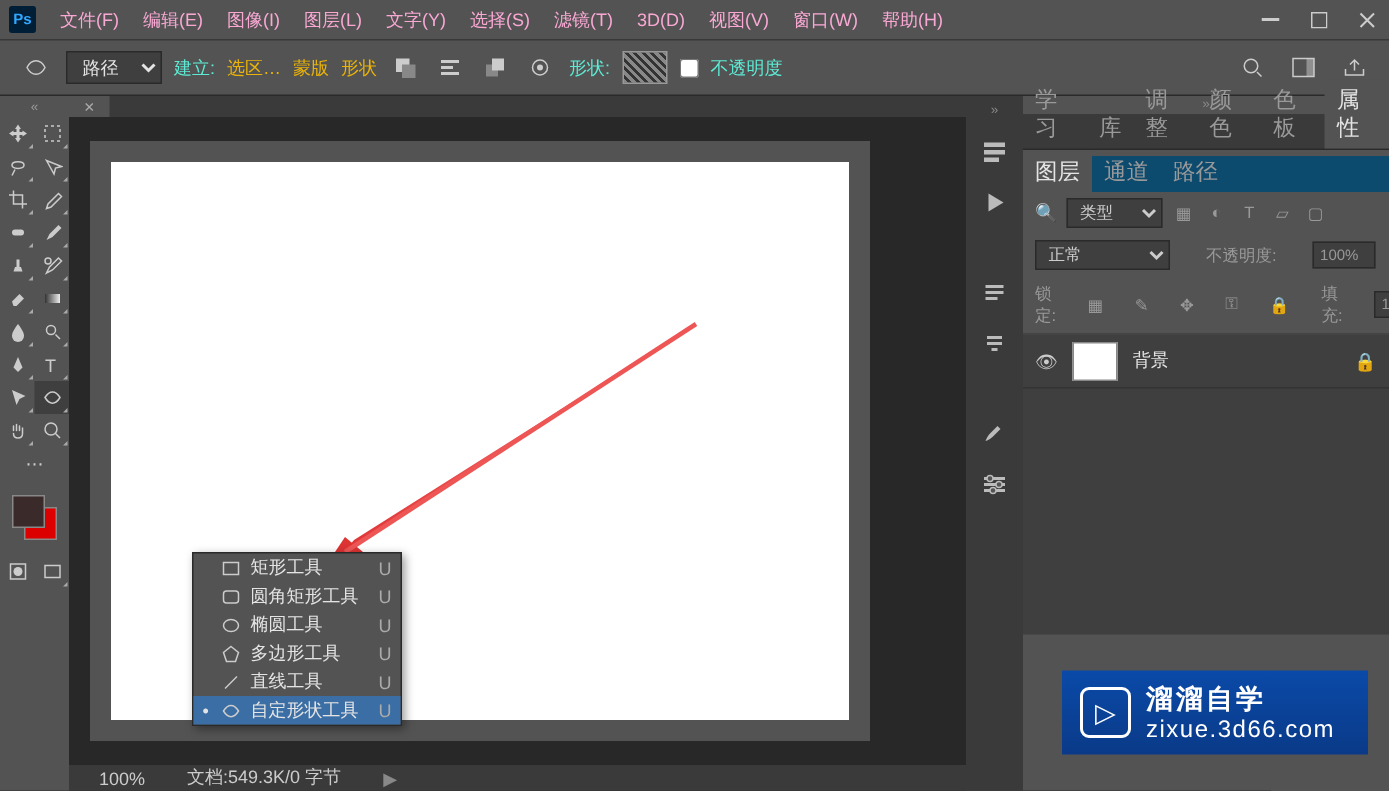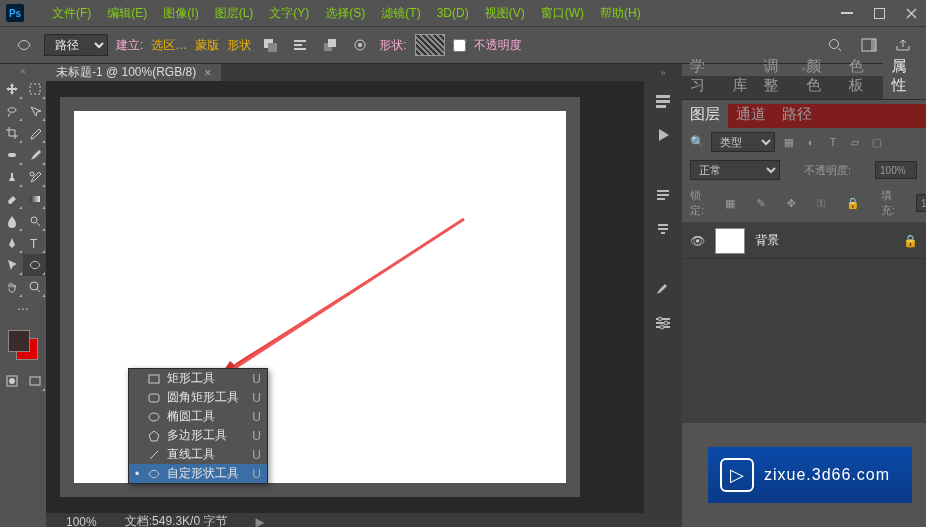--- a/index.html
+++ b/index.html
@@ -1,25 +1,25 @@
 <!DOCTYPE html>
 <html><head>
 <meta charset="utf-8">
 <style>
 *{margin:0;padding:0;box-sizing:border-box;font-family:"Microsoft YaHei",Arial,sans-serif;font-size:12px;user-select:none}
 body{background:#535353;width:926px;height:527px;overflow:hidden;color:#e4e4e4}
 .menubar{height:26px;background:#535353;display:flex;align-items:center;padding:0 6px}
-.ps-logo{width:18px;height:18px;background:#001e36;color:#31a8ff;font-weight:bold;display:flex;align-items:center;justify-content:center;border-radius:2px;font-size:10px;margin-right:20px}
-.menu-item{padding:0 8px;color:#84cc16;cursor:pointer}
+.ps-logo{width:18px;height:18px;background:#001e36;color:#31a8ff;font-weight:bold;display:flex;align-items:center;justify-content:center;border-radius:2px;font-size:10px;margin-right:8px}
+.menu-item{padding:0 8px;color:#f9a8d4;cursor:pointer}
 .win-controls{margin-left:auto;display:flex;gap:14px;color:#ccc}
 .win-btn{width:18px;height:14px;display:flex;align-items:center;justify-content:center}
 .optbar{height:38px;background:#535353;border-top:1px solid #383838;border-bottom:1px solid #2a2a2a;display:flex;align-items:center;padding:0 12px;gap:8px}
 .opt-shape{width:24px;height:20px;display:flex;align-items:center;justify-content:center}
 .opt-sel{background:#3f3f3f;border:1px solid #2a2a2a;padding:2px 6px;color:#e4e4e4;height:22px;width:64px}
-.opt-lbl{color:#f9a8d4}
+.opt-lbl{color:#5eead4}
 .opt-dim{color:#eab308}
 .opt-ic{width:22px;height:22px;display:flex;align-items:center;justify-content:center;color:#ccc}
 .opt-hatch{width:30px;height:22px;background:repeating-linear-gradient(45deg,#888,#888 2px,#333 2px,#333 4px);border:1px solid #999}
 .opt-right{margin-left:auto;display:flex;gap:12px}
 .body{display:flex;height:463px}
 .toolbox{width:46px;background:#535353;display:flex;flex-direction:column;align-items:center;padding-top:2px}
 .tb-collapse{height:12px;width:100%;color:#999;font-size:9px;text-align:center}
 .tool-row{display:flex;width:46px;height:22px}
 .tool{width:23px;height:22px;display:flex;align-items:center;justify-content:center;color:#ccc;position:relative}
 .tool.sel{background:#3f3f3f}
@@ -44,21 +44,21 @@
 .fly-key{margin-left:auto;color:#aaa}
 .midtools{width:38px;background:#3a3a3a;display:flex;flex-direction:column;align-items:center;padding-top:4px;gap:8px}
 .midbtn{width:26px;height:26px;display:flex;align-items:center;justify-content:center;color:#bbb}
 .mid-collapse{height:12px;color:#888;font-size:9px}
 .mid-gap{height:18px}
 .panels{width:244px;background:#535353;display:flex;flex-direction:column}
 .p-collapse{height:12px;color:#888;font-size:9px;text-align:center}
 .p-tabs{height:24px;display:flex;align-items:end;border-bottom:1px solid #2a2a2a;background:#3a3a3a}
 .p-tab{padding:4px 8px;color:#999;font-size:15px}
 .p-tab.act{background:#535353;color:#e4e4e4}
-.p-tabs2{height:24px;display:flex;align-items:end;background:#7f1d1d;margin-top:4px}
+.p-tabs2{height:24px;display:flex;align-items:end;background:#0c4a6e;margin-top:4px}
 .layer-search{display:flex;align-items:center;gap:6px;padding:4px 8px}
 .search-sel{background:#3f3f3f;border:1px solid #2a2a2a;padding:1px 4px;color:#ccc;width:64px;height:20px;font-size:11px}
 .mini-ic{width:16px;height:16px;display:flex;align-items:center;justify-content:center;color:#999;font-size:11px}
 .blend-row{display:flex;align-items:center;gap:24px;padding:4px 8px}
 .blend-sel{background:#3f3f3f;border:1px solid #2a2a2a;padding:1px 4px;color:#ccc;width:90px;height:20px;font-size:11px}
 .num-field{background:#3f3f3f;border:1px solid #2a2a2a;color:#999;width:42px;height:18px;padding:0 4px;font-size:10px}
 .lock-row{display:flex;align-items:center;gap:21px;padding:4px 8px;border-bottom:1px solid #444}
 .layer-list{background:#3f3f3f;min-height:200px}
 .layer-row{display:flex;align-items:center;height:36px;border-bottom:1px solid #333;padding:0 8px;gap:10px}
 .eye{color:#ccc}
@@ -339,21 +339,20 @@
             <rect x="2" y="3" width="10" height="8" fill="none" stroke="#ccc"></rect>
           </svg>
           <span class="tool-tri"></span>
         </div>
       </div>
   </div>
 
   <div class="doc-area">
     <div class="tabbar">
       <div class="doc-tab">
-        <span>未标题-1 @ 100%(RGB/8)</span>
         <span class="doc-close">×</span>
       </div>
     </div>
     <div class="canvas-wrap">
       <div class="canvas-border">
         <div class="canvas">
           <svg class="arrow" width="260" height="170">
             <defs>
                 <linearGradient id="ar" x1="1" y1="0" x2="0" y2="1">
                   <stop offset="0" stop-color="#f77"></stop>
@@ -530,15 +529,16 @@
         <span>背景</span>
         <span class="lock">🔒</span>
       </div>
     </div>
   </div>
 </div>
 
 <div class="watermark">
   <div class="wm-logo">▷</div>
   <div class="wm-txt">
+    <span class="wm-main">溜溜自学</span>
     <span class="wm-sub">zixue.3d66.com</span>
   </div>
 </div>
 
 </body></html>

